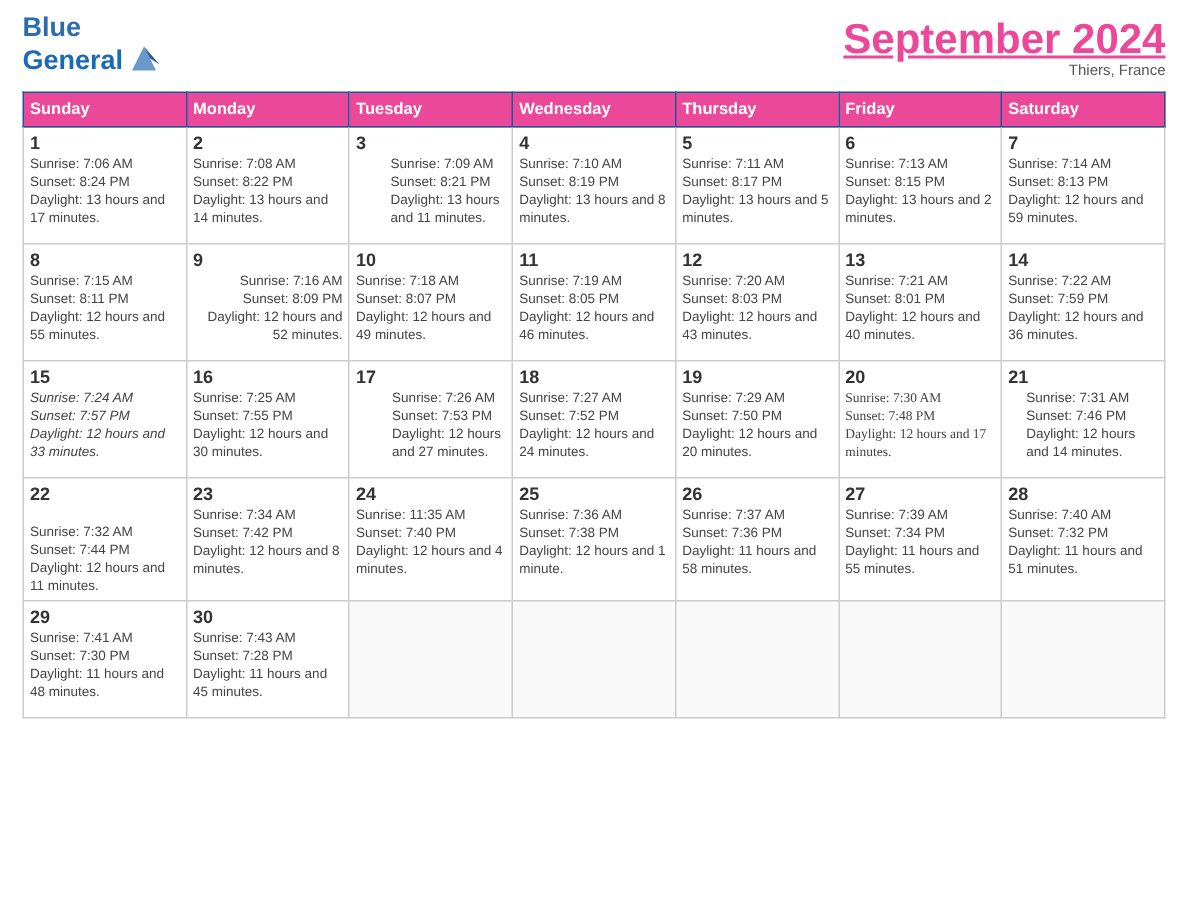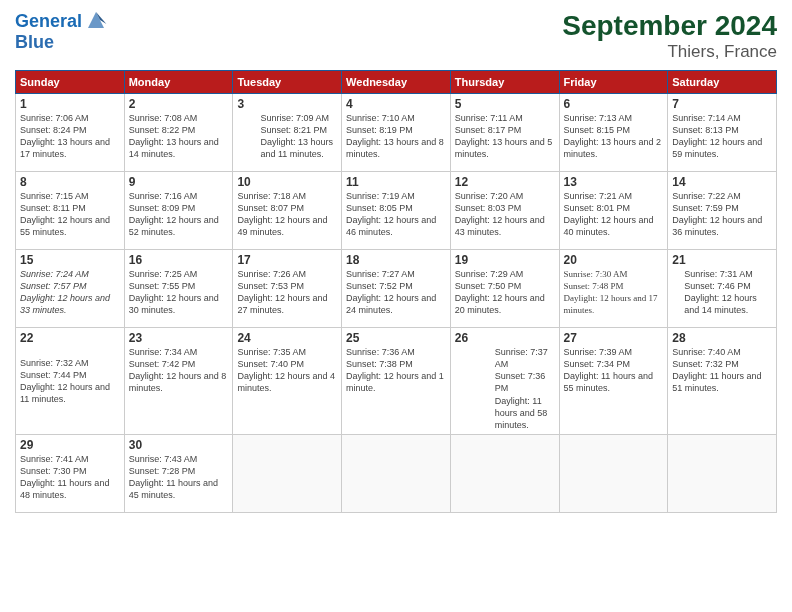--- a/index.html
+++ b/index.html
@@ -39,33 +39,34 @@
       margin-left: 2px;
       position: relative;
       top: -2px;
     }
     .title-area {
       text-align: right;
     }
     .month-title {
       font-size: 28px;
       font-weight: bold;
-      color: #14532d;
+      color: #ec4899;
+      text-decoration: underline;
     }
     .subtitle {
-      font-size: 17px;
+      font-size: 10px;
       color: #555;
     }
     table {
       width: 100%;
       border-collapse: collapse;
       font-size: 10px;
     }
     thead tr th {
-      background-color: #b91c1c;
+      background-color: #ec4899;
       color: #fff;
       padding: 5px 4px;
       text-align: left;
       font-size: 11px;
       font-weight: bold;
       border: 1px solid #1a5a9a;
     }
     tbody tr td {
       border: 1px solid #ccc;
       vertical-align: top;
@@ -90,31 +91,31 @@
       line-height: 1.35;
     }
   </style>
 </head>
 <body>
 
 <div class="container">
   <div class="header">
     <div class="logo">
       <div>
+        <div style="display:flex;align-items:center;margin-top:-2px;">
+          <span style="color:#2b6cb0;font-size:18px;font-weight:bold;">Blue</span>
+        </div>
         <div style="display:flex;align-items:center;">
           <span class="logo-text">
             <span>General</span>
           </span>
           <svg class="logo-icon" viewBox="0 0 30 30">
             <polygon points="5,25 15,5 25,25" fill="#2b6cb0" opacity="0.7"></polygon>
             <polygon points="15,5 28,20 20,15" fill="#1a4a80" opacity="0.9"></polygon>
           </svg>
-        </div>
-        <div style="display:flex;align-items:center;margin-top:-2px;">
-          <span style="color:#2b6cb0;font-size:18px;font-weight:bold;">Blue</span>
         </div>
       </div>
     </div>
     <div class="title-area">
       <div class="month-title">September 2024</div>
       <div class="subtitle">Thiers, France</div>
     </div>
   </div>
 
   <table>
@@ -176,21 +177,21 @@
         </tr>
         <tr>
           <td>
             <span class="day-num">8</span>
             <div class="day-info" style="white-space: pre-line;">Sunrise: 7:15 AM
 Sunset: 8:11 PM
 Daylight: 12 hours and 55 minutes.</div>
           </td>
           <td>
             <span class="day-num">9</span>
-            <div class="day-info" style="white-space: pre-line;">Sunrise: 7:16 AM
+            <div class="day-info" style="white-space: pre-line; text-align: right;">Sunrise: 7:16 AM
 Sunset: 8:09 PM
 Daylight: 12 hours and 52 minutes.</div>
           </td>
           <td>
             <span class="day-num">10</span>
             <div class="day-info" style="white-space: pre-line;">Sunrise: 7:18 AM
 Sunset: 8:07 PM
 Daylight: 12 hours and 49 minutes.</div>
           </td>
           <td>
@@ -226,21 +227,21 @@
 Daylight: 12 hours and 33 minutes.</div>
           </td>
           <td>
             <span class="day-num">16</span>
             <div class="day-info" style="white-space: pre-line;">Sunrise: 7:25 AM
 Sunset: 7:55 PM
 Daylight: 12 hours and 30 minutes.</div>
           </td>
           <td>
             <span class="day-num">17</span>
-            <div class="day-info" style="white-space: pre-line;">Sunrise: 7:26 AM
+            <div class="day-info" style="white-space: pre-line; margin-left: 24px;">Sunrise: 7:26 AM
 Sunset: 7:53 PM
 Daylight: 12 hours and 27 minutes.</div>
           </td>
           <td>
             <span class="day-num">18</span>
             <div class="day-info" style="white-space: pre-line;">Sunrise: 7:27 AM
 Sunset: 7:52 PM
 Daylight: 12 hours and 24 minutes.</div>
           </td>
           <td>
@@ -270,33 +271,33 @@
 Daylight: 12 hours and 11 minutes.</div>
           </td>
           <td>
             <span class="day-num">23</span>
             <div class="day-info" style="white-space: pre-line;">Sunrise: 7:34 AM
 Sunset: 7:42 PM
 Daylight: 12 hours and 8 minutes.</div>
           </td>
           <td>
             <span class="day-num">24</span>
-            <div class="day-info" style="white-space: pre-line;">Sunrise: 7:35 AM
+            <div class="day-info" style="white-space: pre-line;">Sunrise: 11:35 AM
 Sunset: 7:40 PM
 Daylight: 12 hours and 4 minutes.</div>
           </td>
           <td>
             <span class="day-num">25</span>
             <div class="day-info" style="white-space: pre-line;">Sunrise: 7:36 AM
 Sunset: 7:38 PM
 Daylight: 12 hours and 1 minute.</div>
           </td>
           <td>
             <span class="day-num">26</span>
-            <div class="day-info" style="white-space: pre-line; margin-left: 40px;">Sunrise: 7:37 AM
+            <div class="day-info" style="white-space: pre-line;">Sunrise: 7:37 AM
 Sunset: 7:36 PM
 Daylight: 11 hours and 58 minutes.</div>
           </td>
           <td>
             <span class="day-num">27</span>
             <div class="day-info" style="white-space: pre-line;">Sunrise: 7:39 AM
 Sunset: 7:34 PM
 Daylight: 11 hours and 55 minutes.</div>
           </td>
           <td>

